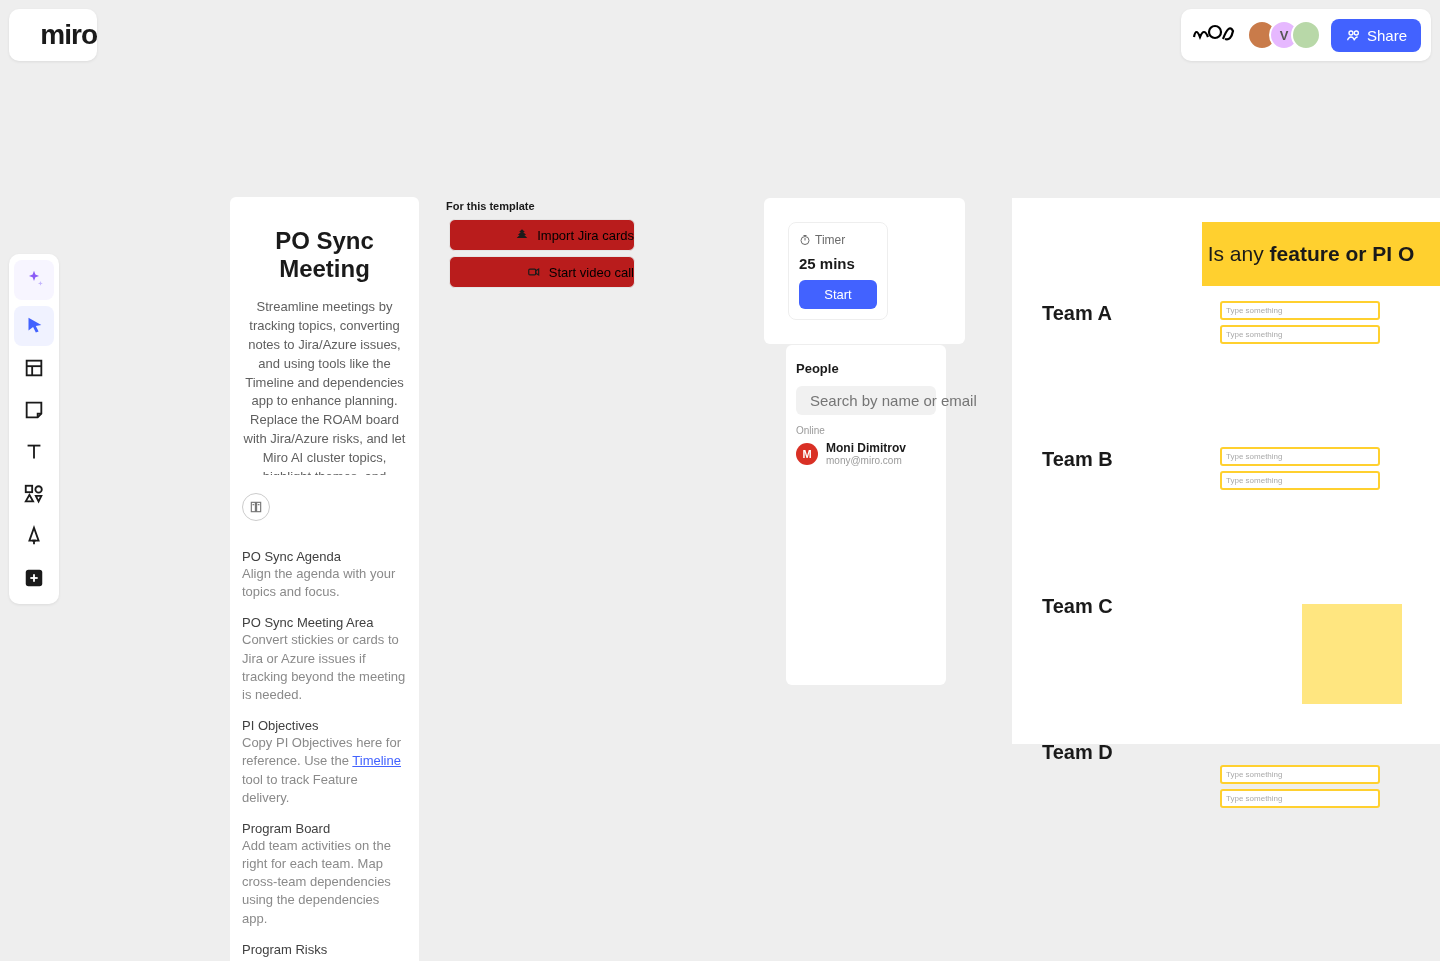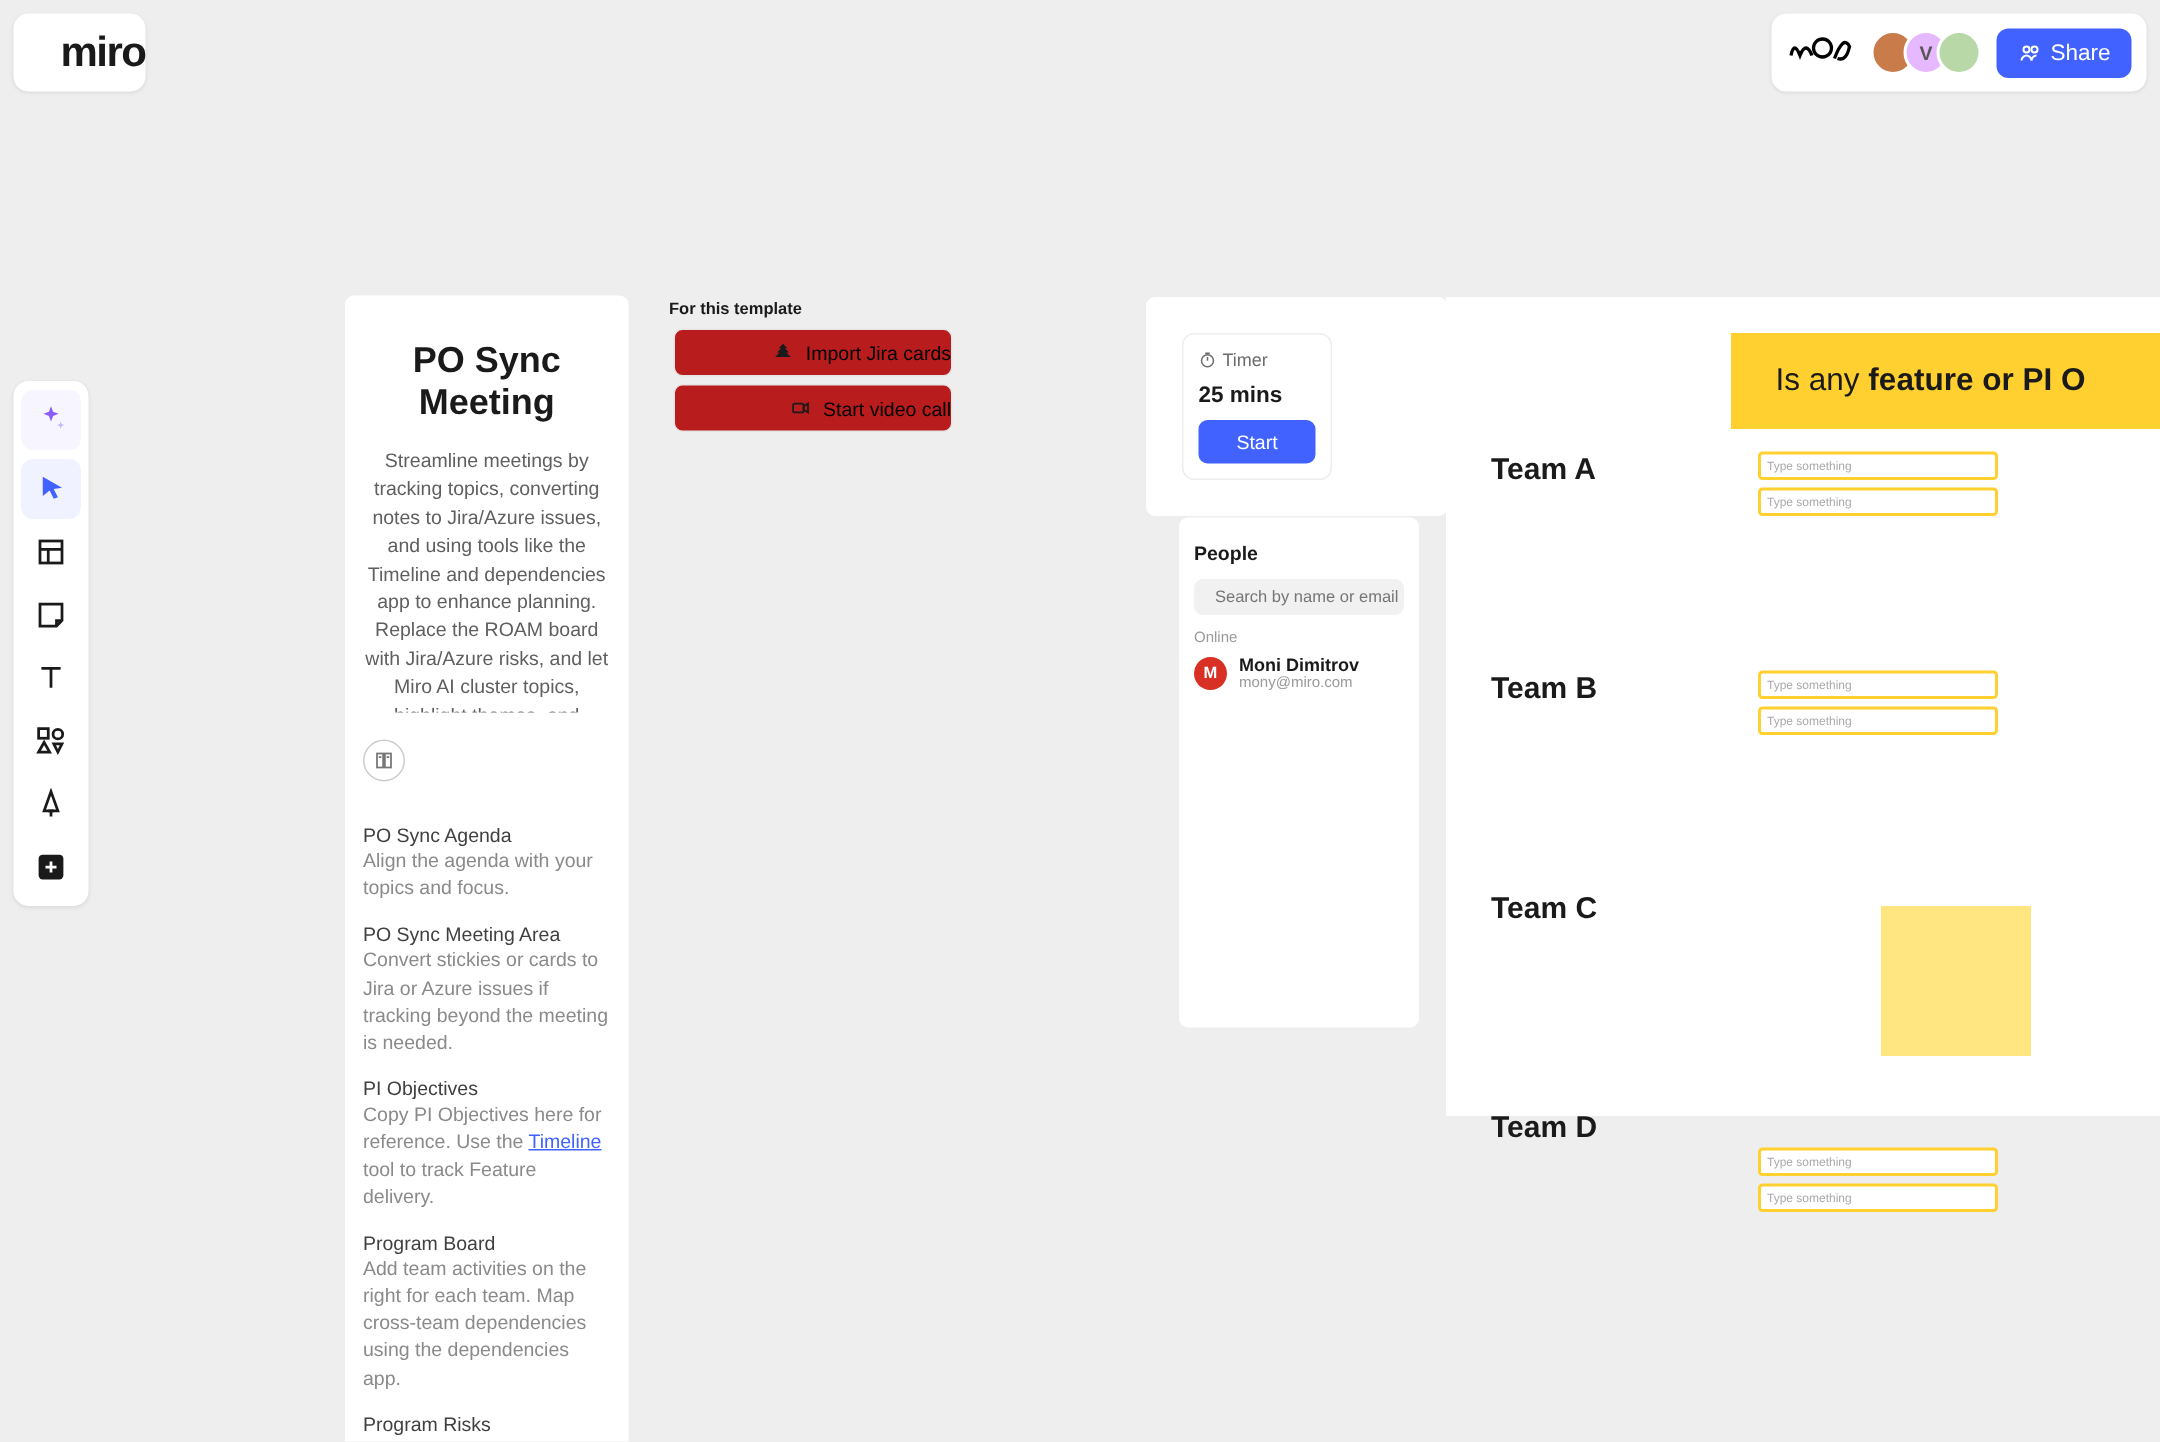--- a/index.html
+++ b/index.html
@@ -239,21 +239,21 @@
       border-radius: 6px;
       display: flex;
       align-items: center;
       padding: 6px 8px;
       margin-bottom: 10px;
       gap: 6px;
     }
     .search-box input {
       border: none;
       background: transparent;
-      font-size: 11px;
+      font-size: 15px;
       flex: 1;
       outline: none;
     }
     .search-box svg { width: 12px; height: 12px; stroke: #666; }
     .online-label { font-size: 10px; color: #9a9a9a; margin-bottom: 5px; }
     .person-row {
       display: flex;
       align-items: center;
       gap: 8px;
     }
@@ -267,21 +267,21 @@
       justify-content: center;
       font-size: 11px;
       font-weight: 600;
     }
     .person-meta { display: flex; flex-direction: column; }
     .person-name { font-size: 12px; font-weight: 700; }
     .person-email { font-size: 10px; color: #9a9a9a; }
 
     
     .right-frame {
-      left: 964px; top: 198px;
+      left: 1012px; top: 198px;
       right: 0;
       height: 546px;
       border-radius: 0;
     }
     .yellow-bar {
       position: absolute;
       top: 24px; left: 190px; right: 0;
       height: 64px;
       background: #ffd02f;
       display: flex;

